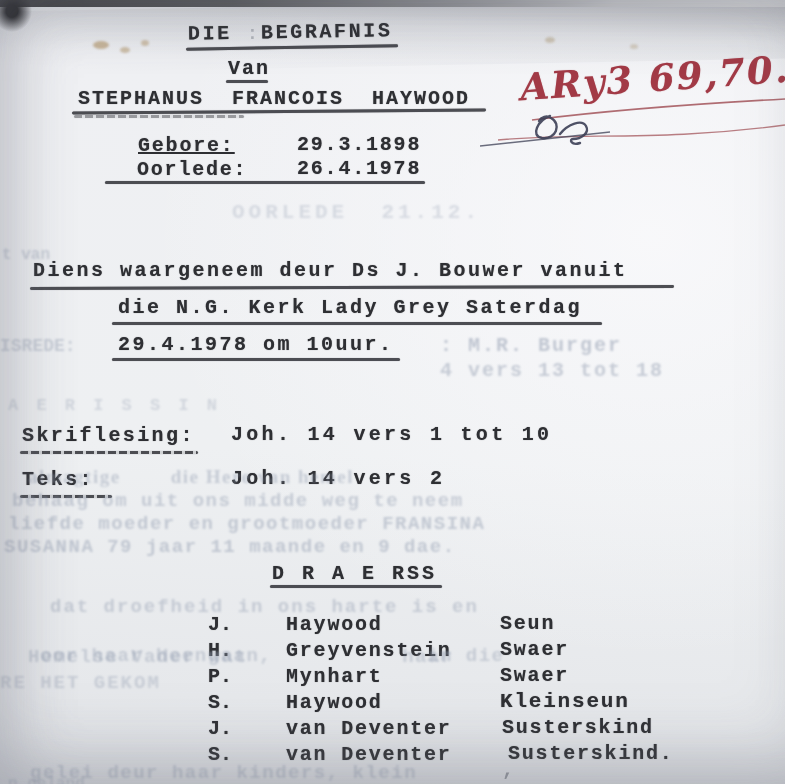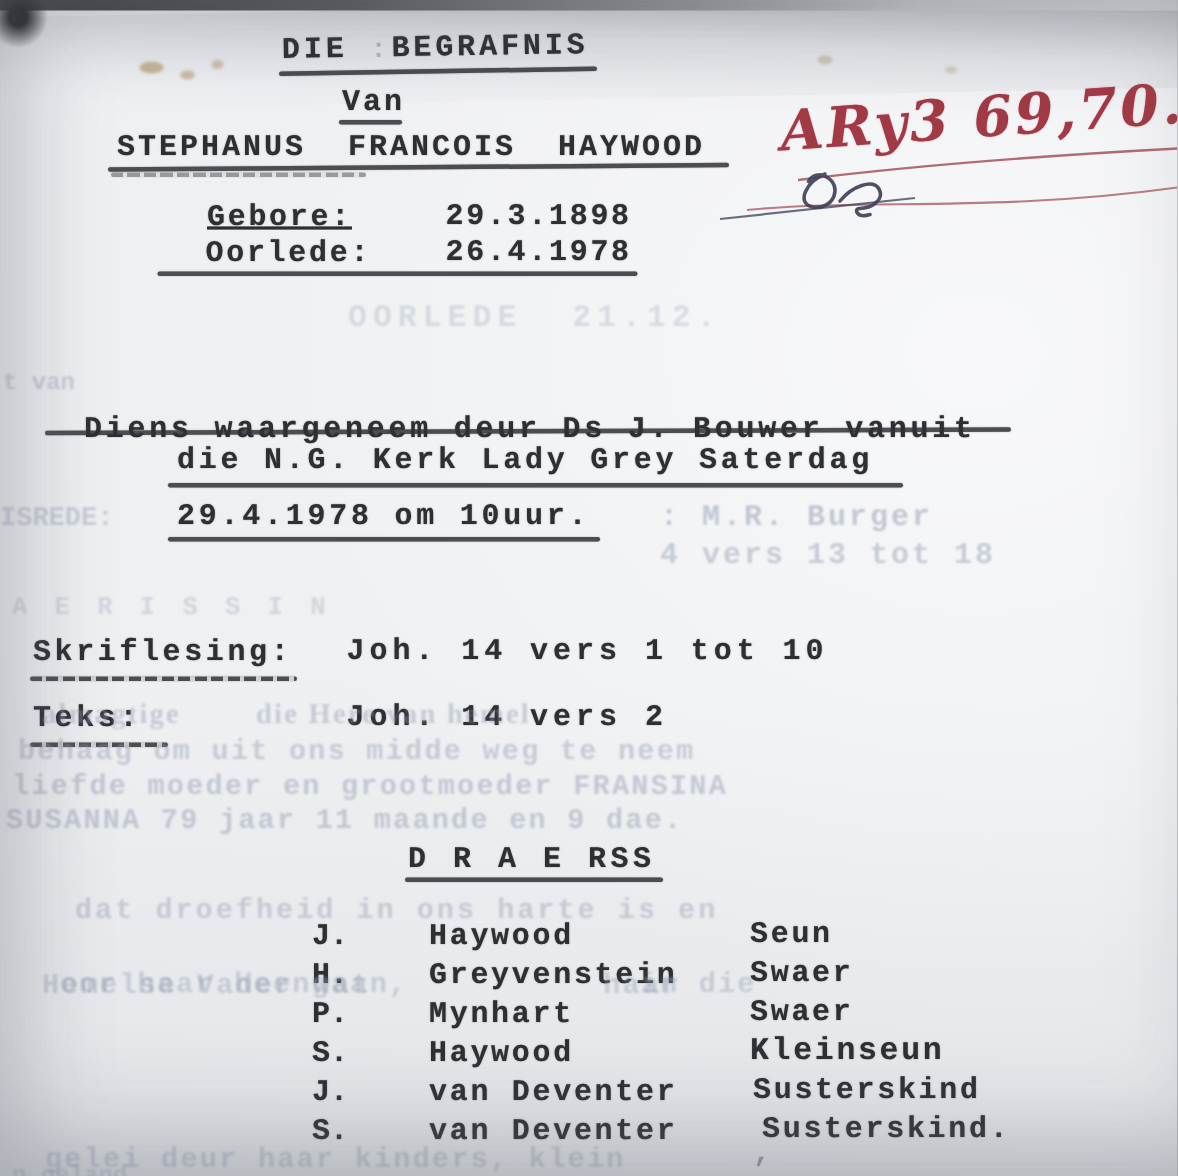--- a/index.html
+++ b/index.html
@@ -68,21 +68,21 @@
     <path d="M 60 58 L 190 44" stroke="#474a5e" stroke-width="1.5" fill="none" opacity="0.8"></path>
     <path d="M 130 28 C 118 32 110 48 122 50 C 136 52 142 36 131 30 C 127 27 121 29 119 33 M 140 46 C 148 36 162 31 166 38 C 170 45 161 51 153 51 C 149 51 151 58 160 55" stroke="#3c3f55" stroke-width="2.4" fill="none" opacity="0.9" stroke-linecap="round"></path>
   </svg>
 
   <div class="type" style="left:138px;top:134px;font-size:20px;letter-spacing:1.8px;text-decoration:underline;">Gebore:</div>
   <div class="type" style="left:297px;top:133px;font-size:20px;letter-spacing:1.8px;">29.3.1898</div>
   <div class="type" style="left:137px;top:158px;font-size:20px;letter-spacing:1.8px;">Oorlede:</div>
   <div class="type" style="left:297px;top:157px;font-size:20px;letter-spacing:1.8px;">26.4.1978</div>
   <div class="rule thickr" style="left:105px;top:181px;width:320px;"></div>
 
-  <div class="type" style="left:56px;top:259px;font-size:20px;letter-spacing:2.5px;margin-top:16px;">Diens waargeneem deur Ds J. Bouwer vanuit</div>
+  <div class="type" style="left:33px;top:259px;font-size:20px;letter-spacing:2.5px;">Diens waargeneem deur Ds J. Bouwer vanuit</div>
   <div class="rule" style="left:30px;top:286px;width:644px;transform:rotate(-0.2deg);"></div>
   <div class="type" style="left:118px;top:296px;font-size:20px;letter-spacing:2.5px;">die N.G. Kerk Lady Grey Saterdag</div>
   <div class="rule" style="left:112px;top:322px;width:490px;"></div>
   <div class="type" style="left:118px;top:333px;font-size:20px;letter-spacing:2.5px;">29.4.1978 om 10uur.</div>
   <div class="rule" style="left:112px;top:358px;width:288px;"></div>
 
   <div class="type" style="left:22px;top:424px;font-size:20px;letter-spacing:2.4px;">Skriflesing:</div>
   <div class="type" style="left:231px;top:423px;font-size:20px;letter-spacing:3.3px;">Joh. 14 vers 1 tot 10</div>
   <div class="rule dashed" style="left:20px;top:451px;width:178px;"></div>
   <div class="type" style="left:22px;top:468px;font-size:20px;letter-spacing:2.4px;">Teks:</div>
@@ -129,18 +129,19 @@
   <div class="ghost" style="left:440px;top:334px;font-size:20px;letter-spacing:2px;opacity:.5;">: M.R. Burger</div>
   <div class="ghost" style="left:440px;top:359px;font-size:20px;letter-spacing:2px;opacity:.45;">4 vers 13 tot 18</div>
   <div class="ghost" style="left:8px;top:396px;font-size:17px;letter-spacing:4px;opacity:.3;">A E R I S S I N</div>
   <div class="ghost" style="left:28px;top:466px;font-size:19px;letter-spacing:1.5px;opacity:.42;font-family:Liberation Serif, serif;">almagtige        die Here van hemel</div>
   <div class="ghost" style="left:12px;top:490px;font-size:19px;letter-spacing:1.5px;opacity:.42;">behaag om uit ons midde weg te neem</div>
   <div class="ghost" style="left:8px;top:513px;font-size:19px;letter-spacing:1.5px;opacity:.45;">liefde moeder en grootmoeder FRANSINA</div>
   <div class="ghost" style="left:4px;top:536px;font-size:19px;letter-spacing:1.5px;opacity:.45;">SUSANNA 79 jaar 11 maande en 9 dae.</div>
   <div class="ghost" style="left:50px;top:596px;font-size:19px;letter-spacing:2px;opacity:.4;">dat droefheid in ons harte is en</div>
   <div class="ghost" style="left:40px;top:621px;font-size:19px;letter-spacing:1.5px;opacity:.38;margin-top:24px;">oor haar heengaan,            in die</div>
   <div class="ghost" style="left:28px;top:646px;font-size:19px;letter-spacing:1.5px;opacity:.38;">Hemelse Vader wat            haar</div>
+  <div class="ghost" style="left:0px;top:672px;font-size:19px;letter-spacing:2px;opacity:.35;">RE HET GEKOM</div>
   <div class="ghost" style="left:30px;top:762px;font-size:19px;letter-spacing:1.5px;opacity:.4;">gelei deur haar kinders, klein</div>
   <div class="ghost" style="left:502px;top:758px;font-size:20px;opacity:.55;filter:blur(.3px);color:#555a66;">,</div>
   <div class="ghost" style="left:8px;top:775px;font-size:16px;opacity:.35;">n geland</div>
   <div class="ghost" style="left:247px;top:24px;font-size:18px;opacity:.4;filter:blur(.4px);color:#6a6f7a;">:</div>
 
 </div>
 
 </body></html>

